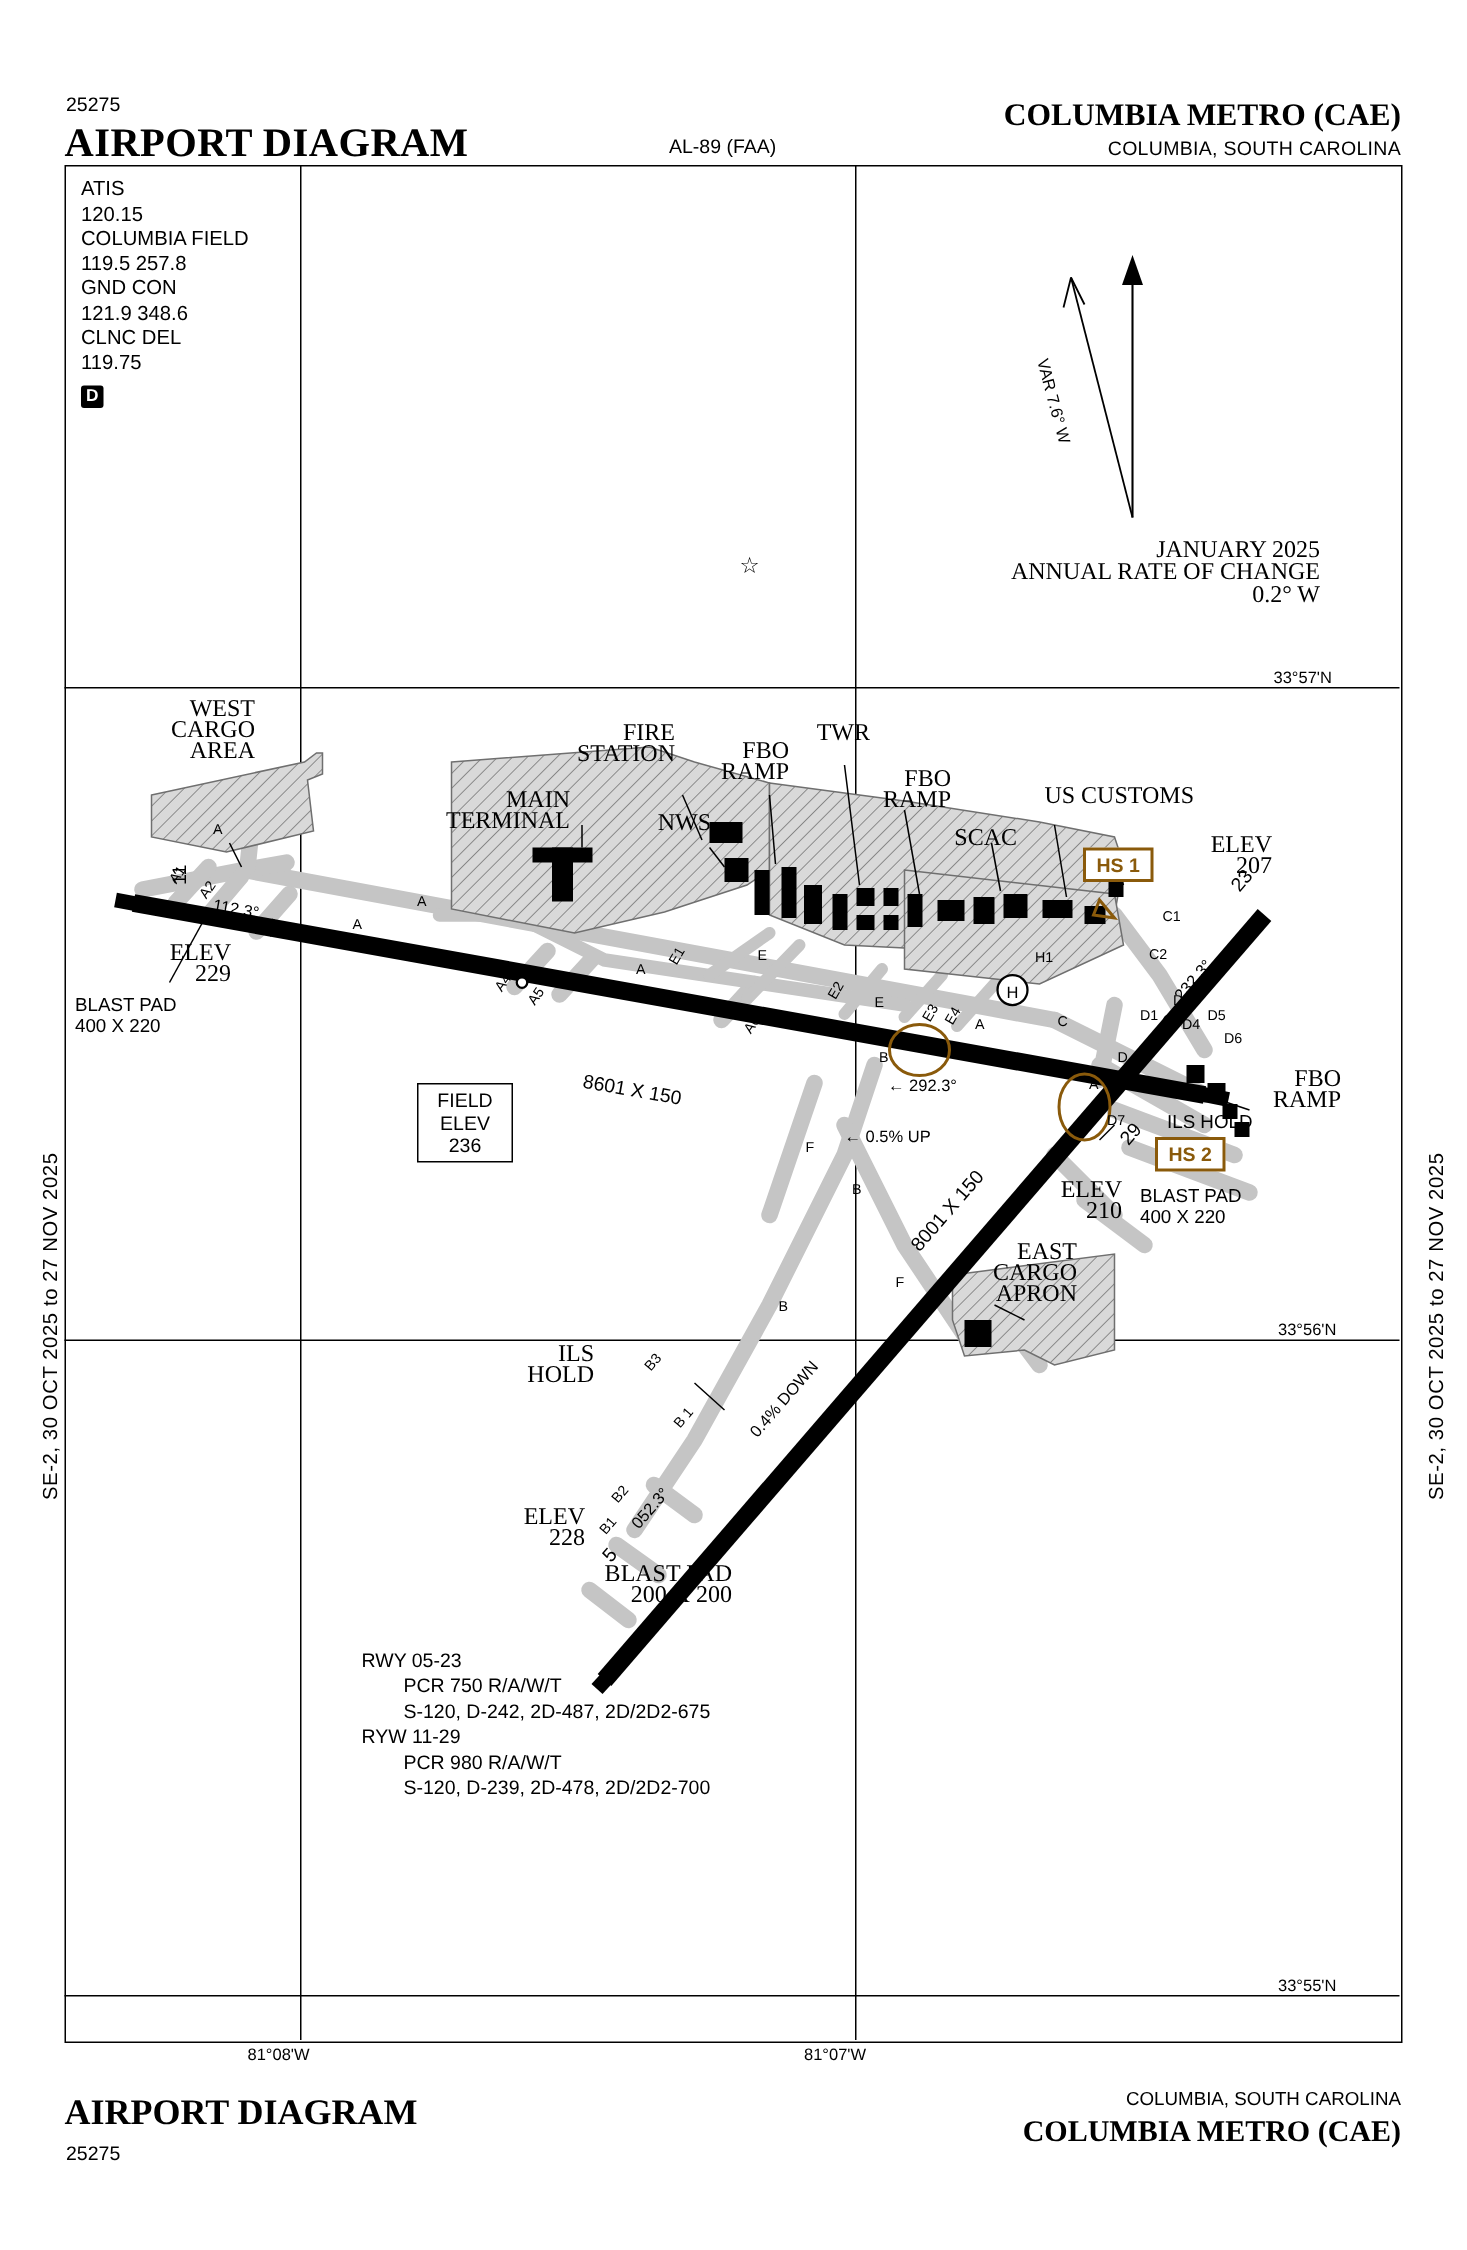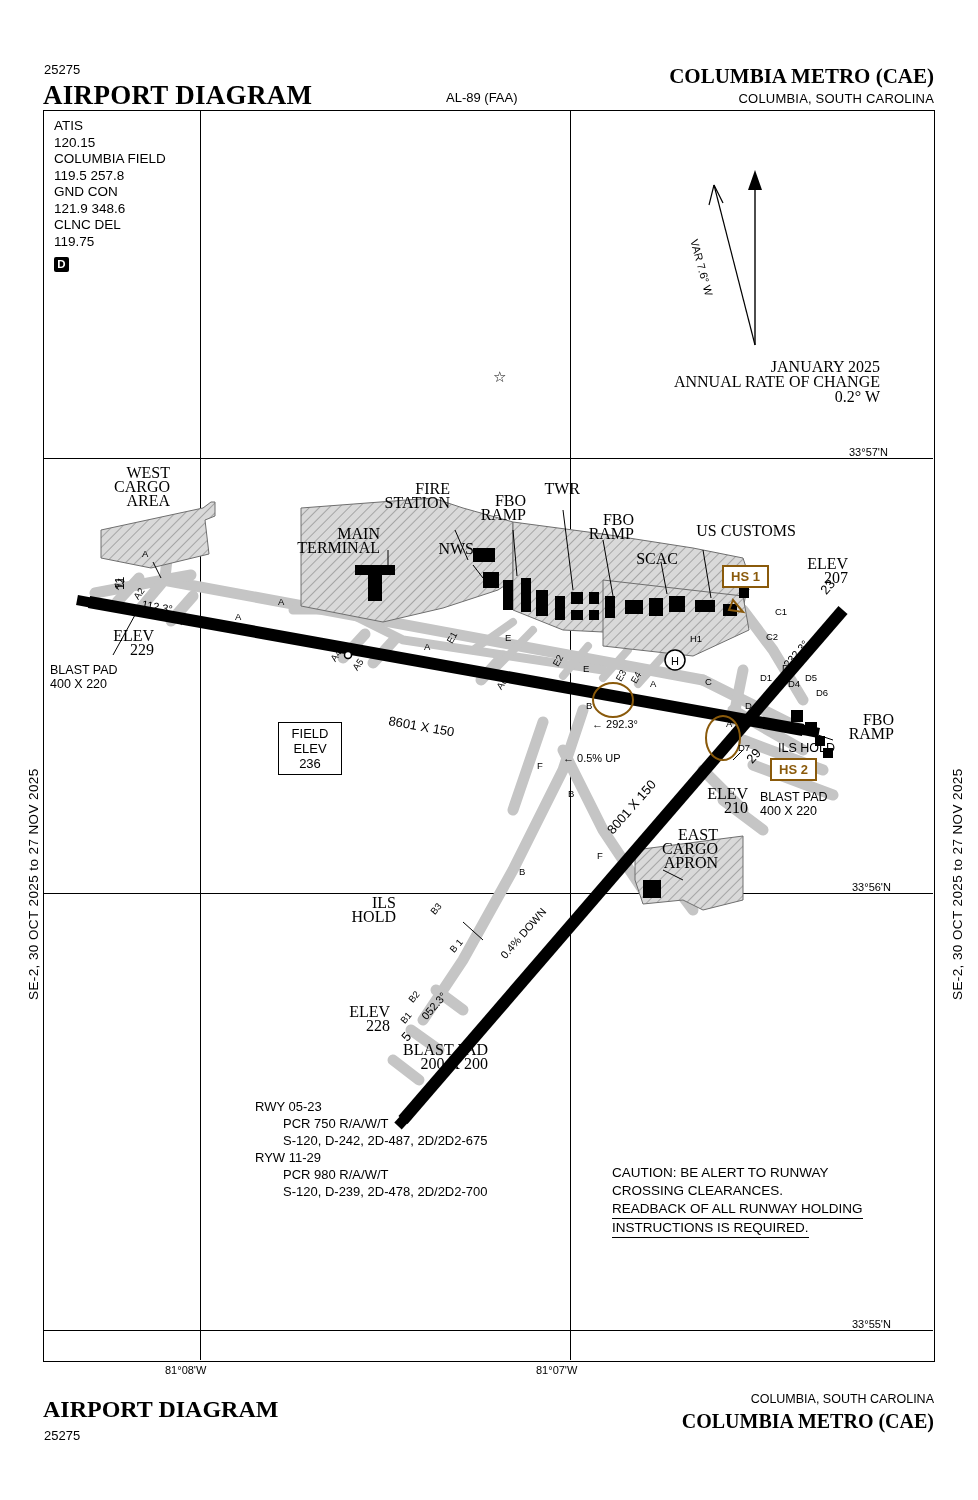--- a/index.html
+++ b/index.html
@@ -326,34 +326,28 @@
 
   <div class="abs hs" style="left:722px;top:565px;">HS 1</div>
   <div class="abs hs" style="left:770px;top:758px;">HS 2</div>
 
   <div class="abs fldbox" style="left:278px;top:722px;width:50px;">
     <div>FIELD</div>
     <div>ELEV</div>
     <div>236</div>
   </div>
 
-  <div class="abs pcr" style="left:255px;top:1098px;">
+  <div class="abs pcr" style="left:241px;top:1098px;">
     <div>RWY 05-23</div>
     <div style="padding-left:28px;">PCR 750 R/A/W/T</div>
     <div style="padding-left:28px;">S-120, D-242, 2D-487, 2D/2D2-675</div>
     <div>RYW 11-29</div>
     <div style="padding-left:28px;">PCR 980 R/A/W/T</div>
     <div style="padding-left:28px;">S-120, D-239, 2D-478, 2D/2D2-700</div>
   </div>
 
-  <div class="abs caution" style="left:612px;top:1164px;">
-    <div>CAUTION: BE ALERT TO RUNWAY</div>
-    <div>CROSSING CLEARANCES.</div>
-    <div style="border-bottom:1.3px solid #000;display:inline-block;">READBACK OF ALL RUNWAY HOLDING</div>
-    <div style="border-bottom:1.3px solid #000;display:inline-block;">INSTRUCTIONS IS REQUIRED.</div>
-  </div>
 
   <div class="abs foot-big" style="left:43px;top:1396px;">AIRPORT DIAGRAM</div>
   <div class="abs doc-num" style="left:44px;top:1428px;">25275</div>
   <div class="abs foot-right-s" style="right:44px;top:1392px;width:420px;">COLUMBIA, SOUTH CAROLINA</div>
   <div class="abs foot-right-b" style="right:44px;top:1410px;width:420px;">COLUMBIA METRO (CAE)</div>
 
 </div>
 
 </body></html>

